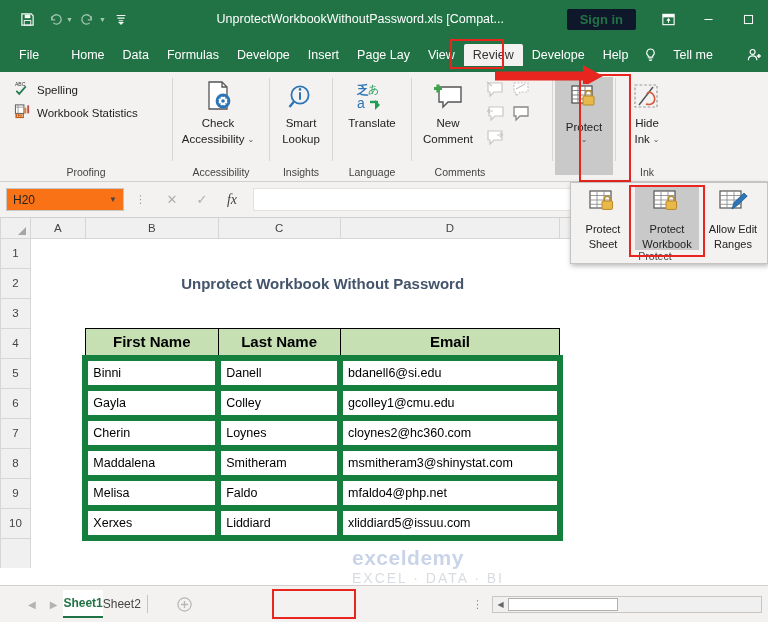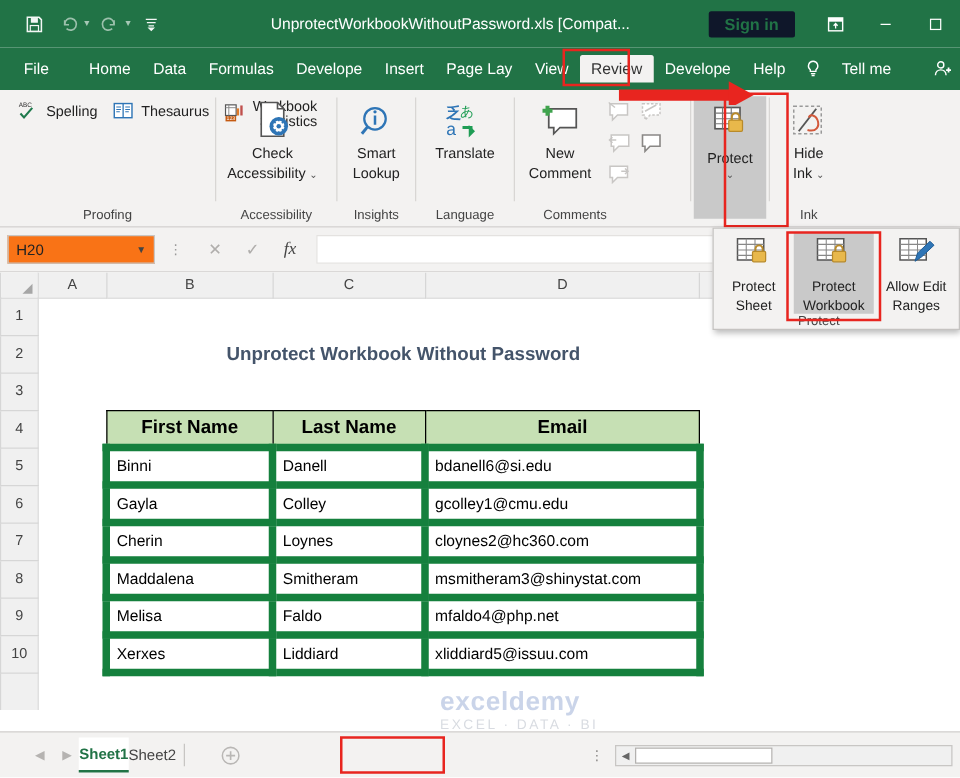--- a/index.html
+++ b/index.html
@@ -162,21 +162,21 @@
   }
   .hscroll-left { width:15px; text-align:center; font-size:8px; color:#666; }
   .hthumb { width:110px; height:13px; background:#fff; border:1px solid #b3b1af; }
   .hrest { flex:1; }
 
   .watermark {
     position:absolute; left:352px; bottom:36px; pointer-events:none;
     display:flex; flex-direction:column; align-items:flex-start; opacity:.55;
   }
   .wm-main { font-size:21px; color:#9fb2d8; font-weight:bold; letter-spacing:.5px; line-height:1;margin-top:20px; }
-  .wm-sub { font-size:11px; color:#b9bfc9; letter-spacing:2px; margin-top:2px; }
+  .wm-sub { font-size:14px; color:#b9bfc9; letter-spacing:2px; margin-top:2px; }
 
   .arrow-red { position:absolute; pointer-events:none; }
 </style>
 </head>
 <body>
 
 <div class="titlebar">
   <div class="qat">
     <div class="qat-btn">
       <svg width="15" height="15" viewBox="0 0 16 16">
@@ -264,39 +264,29 @@
         <path d="M2.5 14c0-2.8 2-4.6 4.5-4.6s4.5 1.8 4.5 4.6" fill="none" stroke="#fff" stroke-width="1.2"></path>
         <path d="M13.6 7.5v4.2M11.5 9.6h4.2" stroke="#fff" stroke-width="1.5"></path>
       </svg>
     <span class="tab" style="padding-left:5px;">Sh</span>
   </div>
 </div>
 
 <div class="ribbon">
 
   <div class="grp" style="width:172px;">
-    <div class="grp-body" style="flex-direction:row; padding-left:8px; padding-top:6px;text-align:right;">
+    <div class="grp-body" style="flex-direction:column; padding-left:8px; padding-top:6px;text-align:right;">
       <div class="sm-item">
         <span>
           <svg width="17" height="17" viewBox="0 0 18 18">
               <text x="1" y="6" font-size="5.4" fill="#333" font-family="Liberation Sans, sans-serif">ABC</text>
               <path d="M2.5 11.5l3 3.2 7-8" stroke="#1f7a4d" stroke-width="1.8" fill="none"></path>
             </svg>
         </span>
         <span>Spelling</span>
-      </div>
-      <div class="sm-item">
-        <span>
-          <svg width="17" height="17" viewBox="0 0 18 18">
-              <rect x="1.5" y="3" width="15" height="12" fill="#fff" stroke="#2e75b6" stroke-width="1.2"></rect>
-              <path d="M9 3v12" stroke="#2e75b6" stroke-width="1.1"></path>
-              <path d="M3.2 6h4M3.2 8h4M3.2 10h3M10.8 6h4M10.8 8h4M10.8 10h3" stroke="#2e75b6" stroke-width=".9"></path>
-            </svg>
-        </span>
-        <span>Thesaurus</span>
       </div>
       <div class="sm-item">
         <span>
           <svg width="17" height="17" viewBox="0 0 18 18">
               <rect x="1.5" y="2" width="9" height="9" fill="#fff" stroke="#555" stroke-width="1"></rect>
               <path d="M1.5 4.4h9M4.3 2v9" stroke="#888" stroke-width=".8"></path>
               <rect x="11" y="5" width="2" height="6" fill="#e07b2a"></rect>
               <rect x="14" y="2.5" width="2" height="8.5" fill="#c0504d"></rect>
               <rect x="1.5" y="11.5" width="9" height="4.5" fill="#c55a11"></rect>
               <text x="2.4" y="15.2" font-size="4.4" fill="#fff" font-family="Liberation Sans, sans-serif">123</text>

